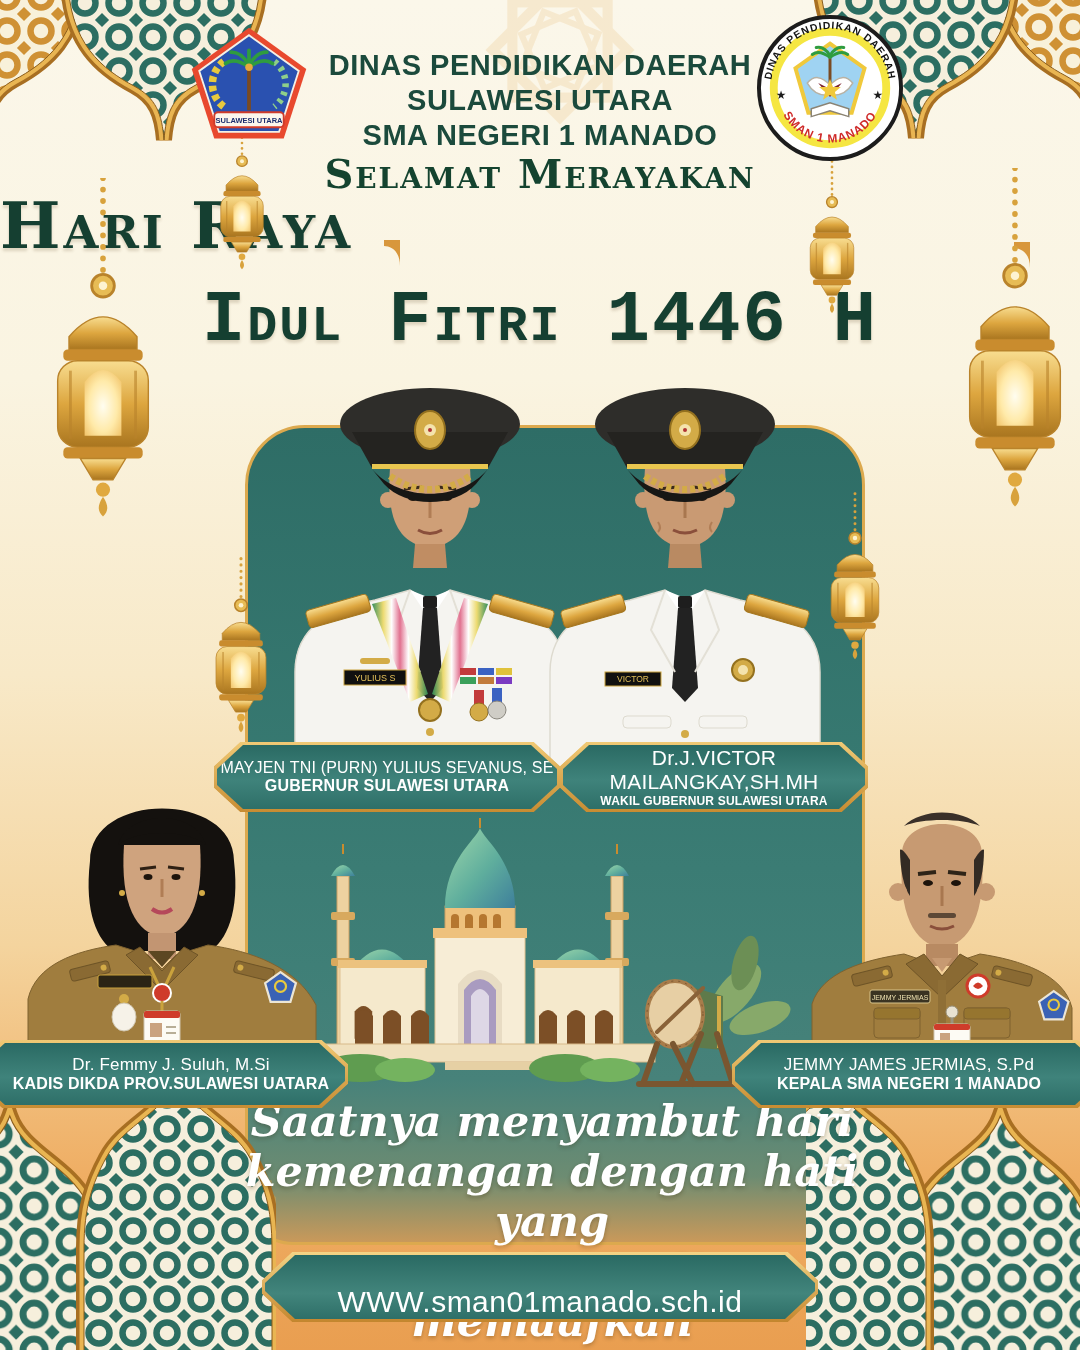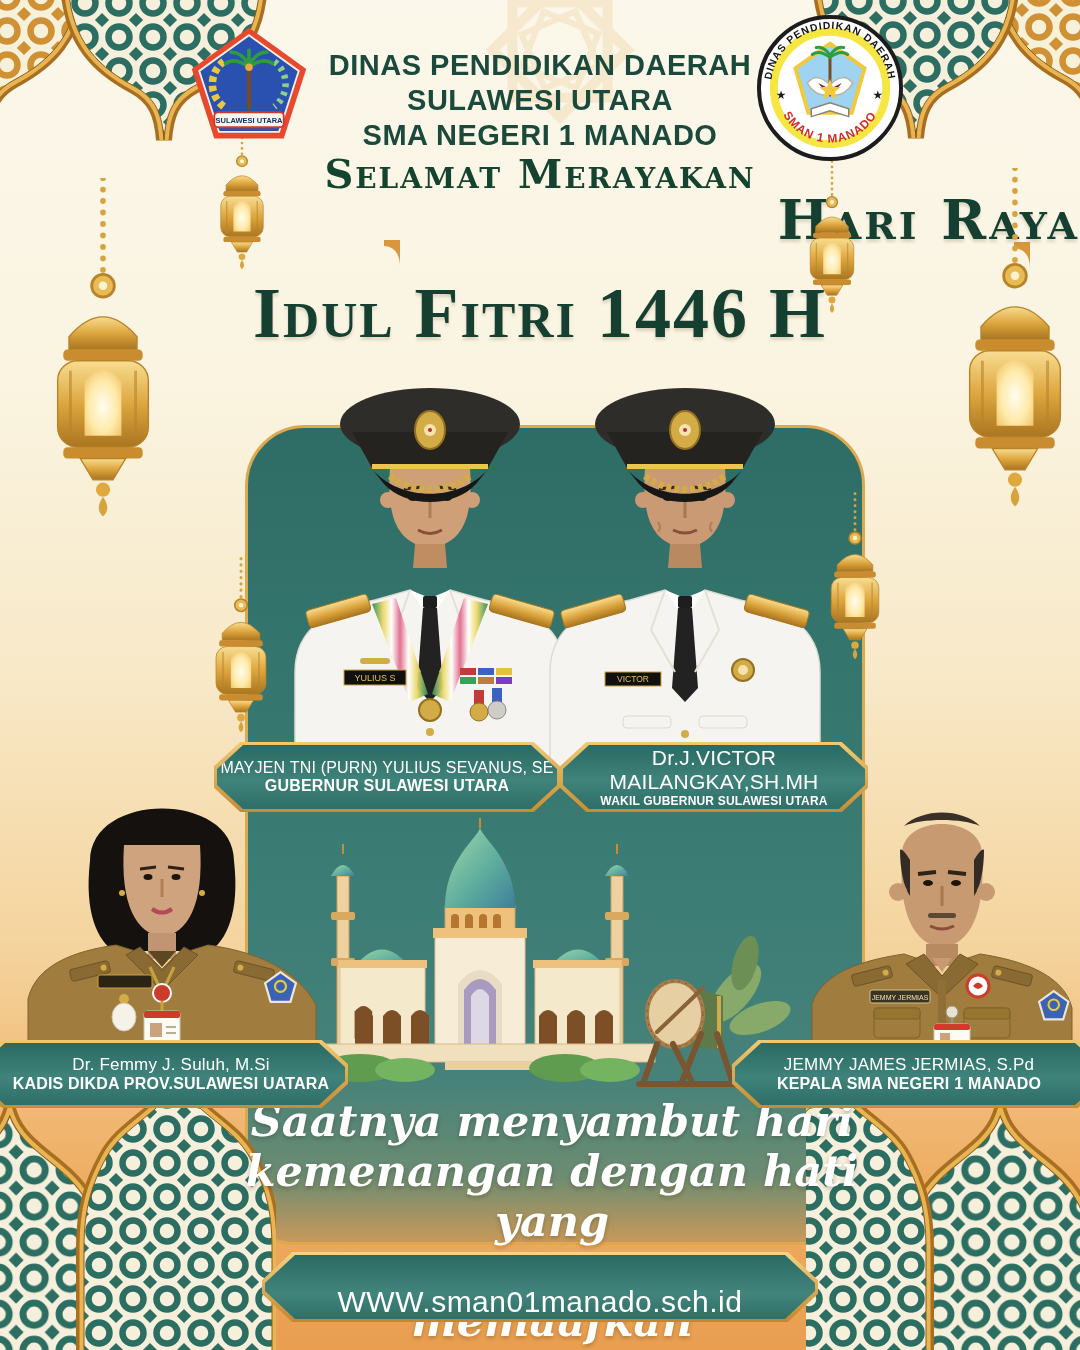--- a/index.html
+++ b/index.html
@@ -6,23 +6,23 @@
   #stage{
     position:relative;width:1080px;height:1350px;overflow:hidden;margin:0 auto;
     font-family:"Liberation Sans",sans-serif;
     background:linear-gradient(180deg,#fbf7ea 0%,#faf4e1 28%,#f8e9c8 50%,#f4d49e 70%,#efae64 87%,#e99e50 100%);
   }
   .abs{position:absolute;}
   
   .org{left:0;top:48px;width:1080px;text-align:center;color:#1b4a3c;font-size:29px;font-weight:600;line-height:35px;letter-spacing:.5px;z-index:4;}
   .kicker{left:0;top:150px;width:1080px;text-align:center;font-family:"DejaVu Serif",serif;font-variant:small-caps;
     font-weight:700;font-size:40px;color:#14432f;letter-spacing:2px;z-index:4;}
-  .title1{left:0;top:188px;width:1080px;text-align:right;font-family:"DejaVu Serif",serif;font-variant:small-caps;
-    font-weight:700;font-size:54px;color:#153f31;letter-spacing:3px;z-index:4;text-shadow:0 3px 3px rgba(90,60,20,.18);}
-  .title2{left:0;top:272px;width:1080px;text-align:center;font-family:Liberation Serif, serif;font-variant:small-caps;
+  .title1{left:0;top:188px;width:1080px;text-align:left;font-family:"DejaVu Serif",serif;font-variant:small-caps;
+    font-weight:700;font-size:64px;color:#153f31;letter-spacing:3px;z-index:4;text-shadow:0 3px 3px rgba(90,60,20,.18);}
+  .title2{left:0;top:280px;width:1080px;text-align:center;font-family:Liberation Mono, monospace;font-variant:small-caps;
     font-weight:700;font-size:72px;color:#153f31;letter-spacing:2px;z-index:4;text-shadow:0 3px 3px rgba(90,60,20,.18);}
   
   .panel{left:245px;top:425px;width:614px;height:814px;border:3px solid #dca94e;border-radius:60px 60px 48px 48px;z-index:2;
     background:linear-gradient(180deg,#2e6d66 0%,#377971 42%,#3f7f77 66%,#47827a 80%,#6d8c72 92%,#c9995a 100%);}
   
   .plate{z-index:7;}
   .plate .gold{position:absolute;inset:0;background:linear-gradient(180deg,#f0c975,#c78c32);}
   .plate .inner{position:absolute;inset:3px;background:linear-gradient(180deg,#2a6a63,#3f837b 55%,#2e6f68);
     display:flex;flex-direction:column;justify-content:center;text-align:center;color:#fff;}
   .oct,.oct .gold,.oct .inner{clip-path:polygon(26px 0,calc(100% - 26px) 0,100% 24px,100% calc(100% - 24px),calc(100% - 26px) 100%,26px 100%,0 calc(100% - 24px),0 24px);}

